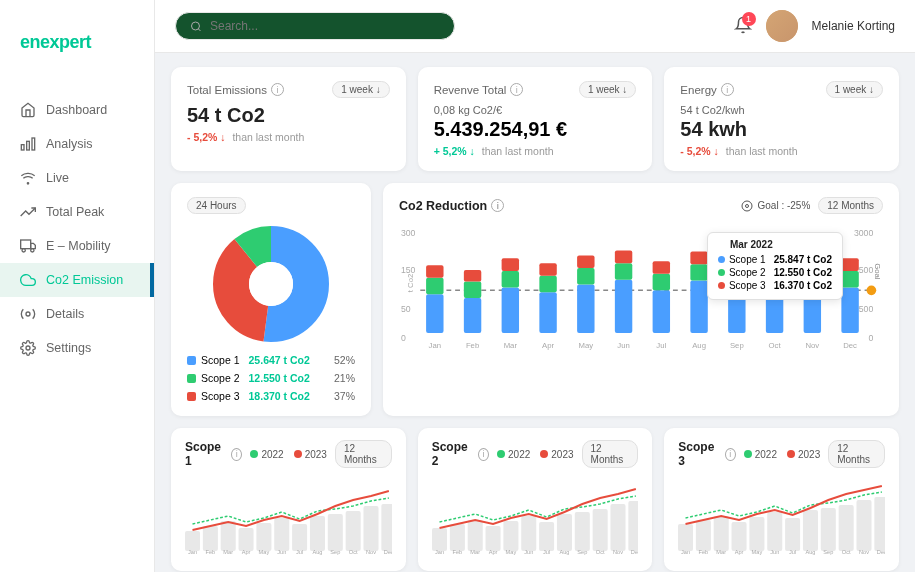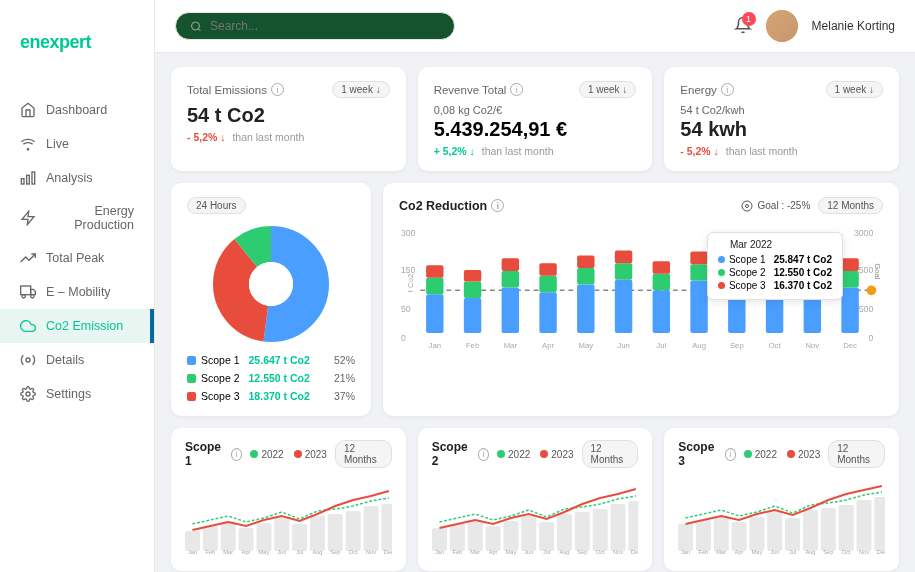--- a/index.html
+++ b/index.html
@@ -76,21 +76,21 @@
     .scope-legend { display: flex; align-items: center; gap: 10px; font-size: 10px; color: #555; }
     .scope-legend-item { display: flex; align-items: center; gap: 3px; }
     .scope-dot { width: 8px; height: 8px; border-radius: 50%; }
     .scope-badge { margin-left: auto; background: #f5f5f5; border: 1px solid #e0e0e0; border-radius: 10px; padding: 2px 8px; font-size: 10px; color: #555; cursor: pointer; }
 
     
     .info-icon { width: 13px; height: 13px; border-radius: 50%; border: 1.5px solid #aaa; display: inline-flex; align-items: center; justify-content: center; font-size: 9px; color: #aaa; cursor: pointer; }
 
     
     .tooltip-box { background: #fff; border: 1px solid #e0e0e0; border-radius: 6px; padding: 6px 10px; font-size: 10px; box-shadow: 0 2px 8px rgba(0,0,0,0.1); position: absolute; top: 10px; right: 40px; z-index: 10; min-width: 120px; }
-    .tooltip-date { font-weight: 400; color: #222; margin-bottom: 4px; padding-left: 12px; }
+    .tooltip-date { font-weight: 700; color: #222; margin-bottom: 4px; padding-left: 12px; }
     .tooltip-row { display: flex; align-items: center; gap: 4px; margin-bottom: 2px; }
     .tooltip-dot { width: 7px; height: 7px; border-radius: 50%; }
   </style>
 </head>
 <body>
 
 <nav class="sidebar">
   <div class="sidebar-logo">
     <span>en</span><span style="color:#00c896">expert</span>
   </div>
@@ -102,47 +102,39 @@
             <path d="M3 9l9-7 9 7v11a2 2 0 0 1-2 2H5a2 2 0 0 1-2-2z"></path>
             <polyline points="9 22 9 12 15 12 15 22"></polyline>
           </svg>
       </span>
       <span>Dashboard</span>
     </div>
 
     <div class="sidebar-item">
       <span class="icon">
         <svg viewBox="0 0 24 24" fill="none" stroke="currentColor" stroke-width="2">
+            <rect x="18" y="3" width="4" height="18"></rect>
+            <rect x="10" y="8" width="4" height="13"></rect>
+            <rect x="2" y="13" width="4" height="8"></rect>
+          </svg>
+      </span>
+      <span>Analysis</span>
+    </div>
+
+    <div class="sidebar-item">
+      <span class="icon">
+        <svg viewBox="0 0 24 24" fill="none" stroke="currentColor" stroke-width="2">
             <circle cx="12" cy="20" r="1"></circle>
             <path d="M5 12.5A9.4 9.4 0 0 1 12 10a9.4 9.4 0 0 1 7 2.5"></path>
             <path d="M2 8.5A14.5 14.5 0 0 1 12 5a14.5 14.5 0 0 1 10 3.5"></path>
           </svg>
       </span>
       <span>Live</span>
     </div>
 
-    <div class="sidebar-item">
-      <span class="icon">
-        <svg viewBox="0 0 24 24" fill="none" stroke="currentColor" stroke-width="2">
-            <rect x="18" y="3" width="4" height="18"></rect>
-            <rect x="10" y="8" width="4" height="13"></rect>
-            <rect x="2" y="13" width="4" height="8"></rect>
-          </svg>
-      </span>
-      <span>Analysis</span>
-    </div>
-
-    <div class="sidebar-item">
-      <span class="icon">
-        <svg viewBox="0 0 24 24" fill="none" stroke="currentColor" stroke-width="2">
-            <polygon points="13 2 3 14 12 14 11 22 21 10 12 10 13 2"></polygon>
-          </svg>
-      </span>
-      <span>Energy Production</span>
-    </div>
 
     <div class="sidebar-item">
       <span class="icon">
         <svg viewBox="0 0 24 24" fill="none" stroke="currentColor" stroke-width="2">
             <polyline points="23 6 13.5 15.5 8.5 10.5 1 18"></polyline>
             <polyline points="17 6 23 6 23 12"></polyline>
           </svg>
       </span>
       <span>Total Peak</span>
     </div>

